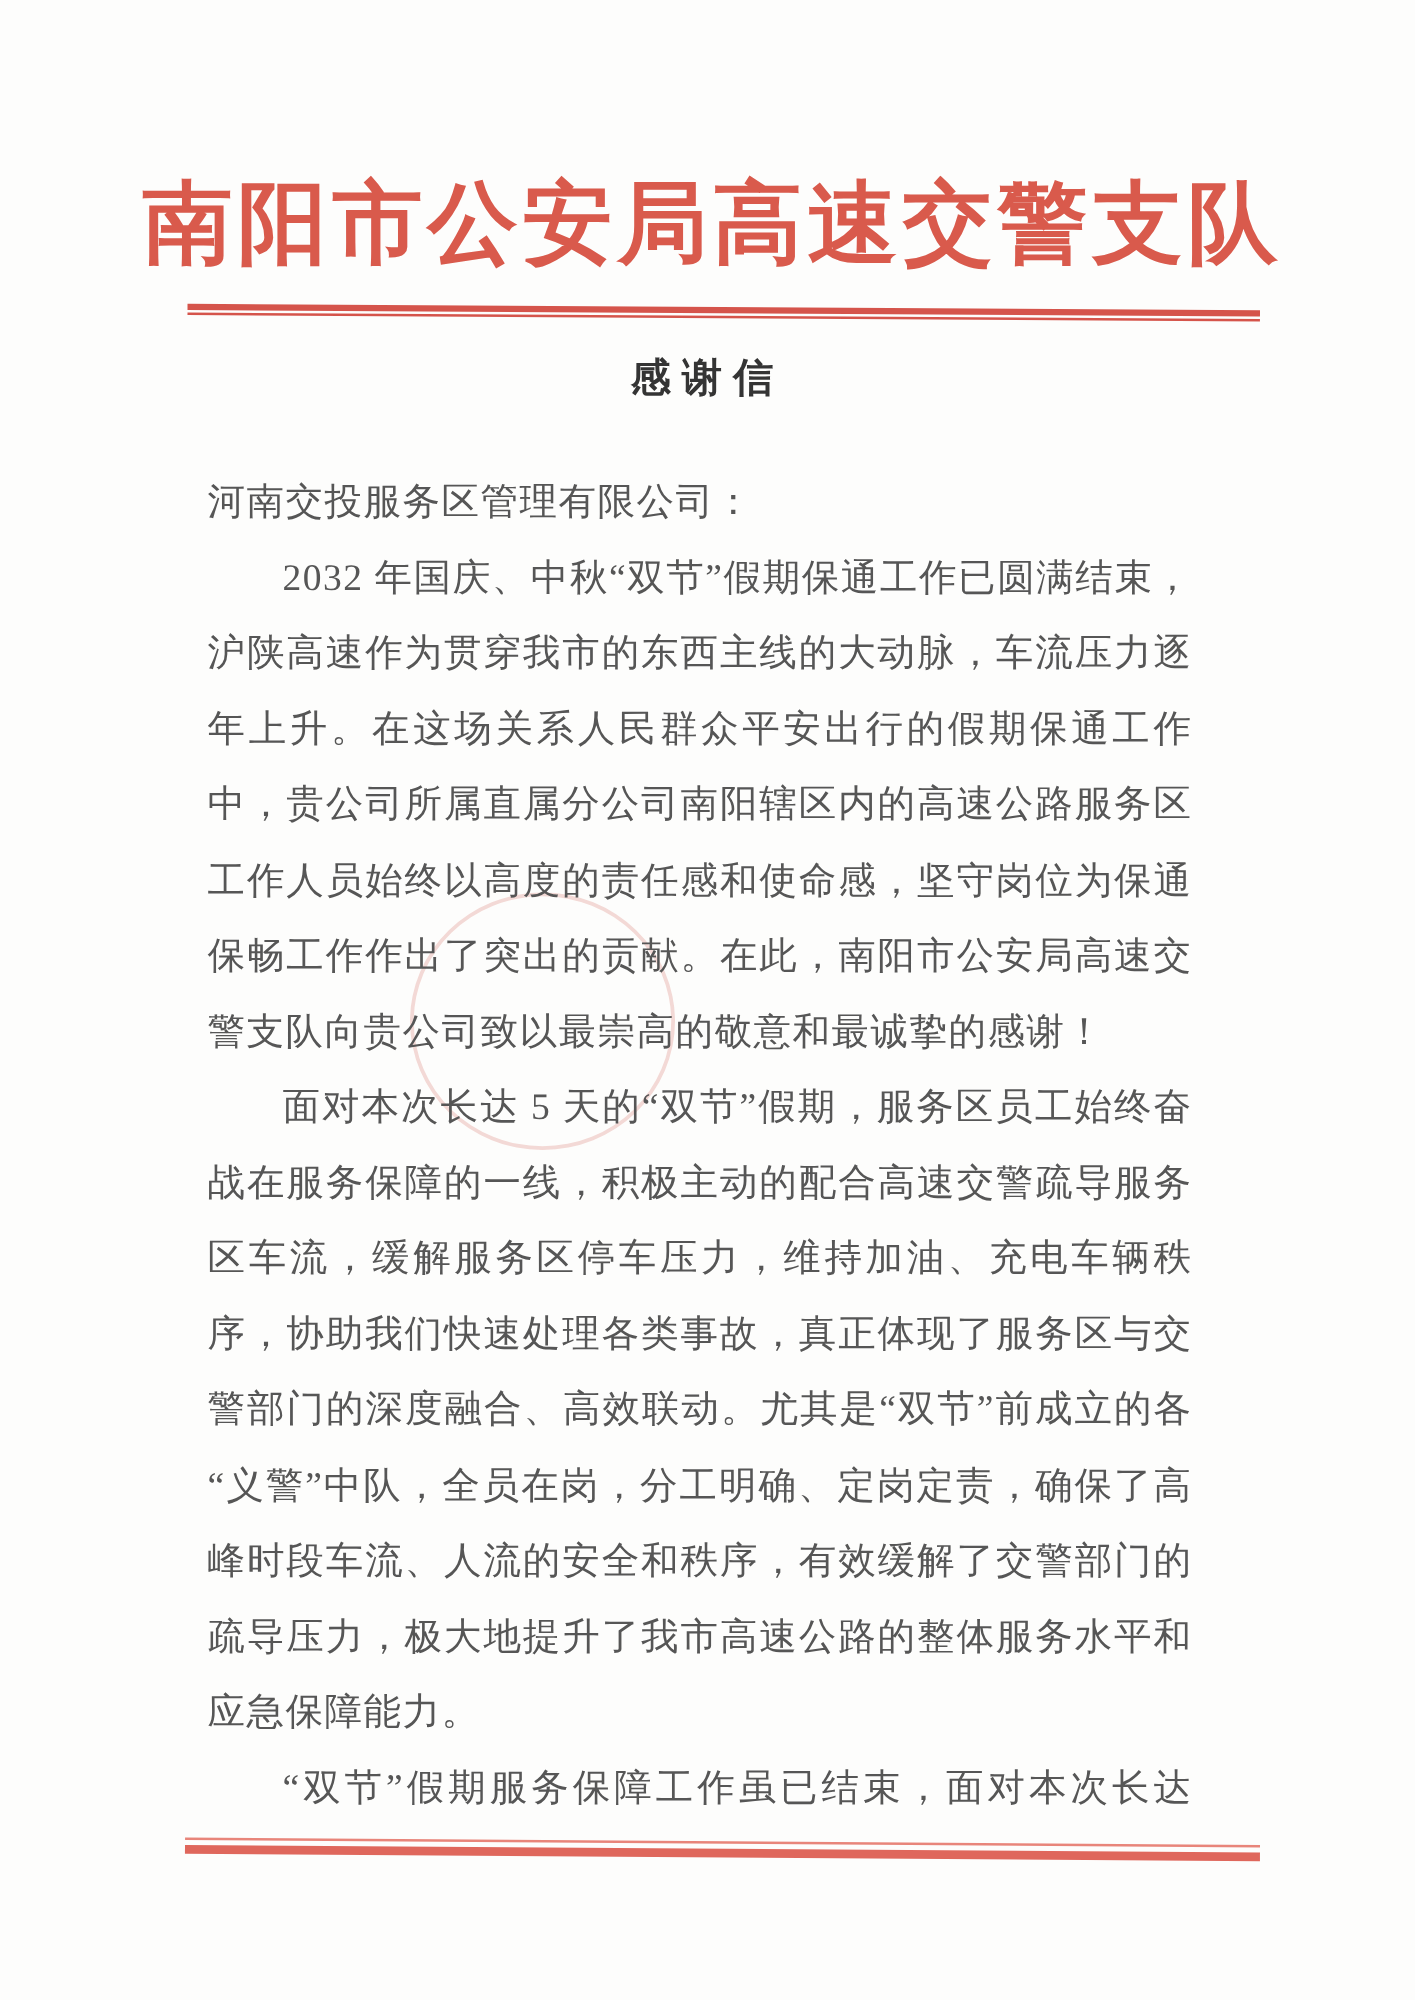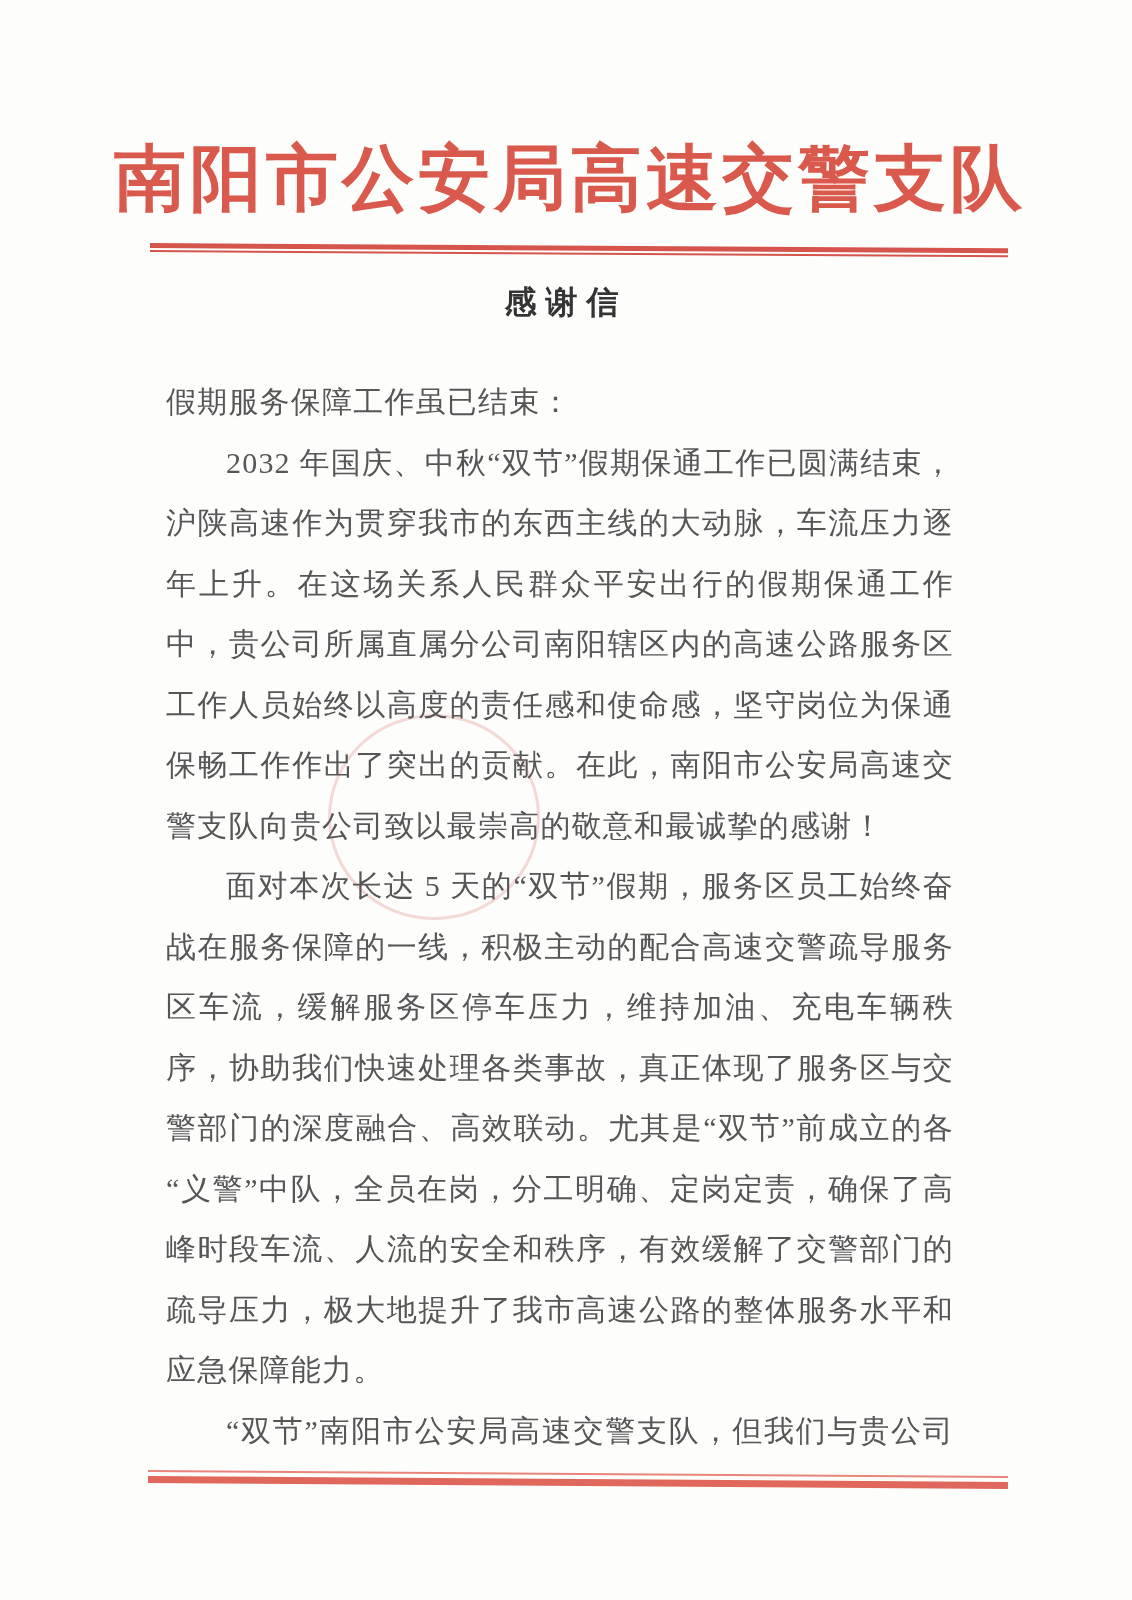--- a/index.html
+++ b/index.html
@@ -75,25 +75,25 @@
   <div class="letterhead-rule">
     <div class="rule-thick"></div>
     <div class="rule-thin"></div>
   </div>
 
   <h1 class="doc-title">感谢信</h1>
 
   <div class="stamp-circle"></div>
 
   <div class="letter-body">
-    <p class="salutation">假期服务保障工作虽已结束：</p>
+    <p class="salutation">河南交投服务区管理有限公司：</p>
     <div>
         <p class="para">2032 年国庆、中秋“双节”假期保通工作已圆满结束，沪陕高速作为贯穿我市的东西主线的大动脉，车流压力逐年上升。在这场关系人民群众平安出行的假期保通工作中，贵公司所属直属分公司南阳辖区内的高速公路服务区工作人员始终以高度的责任感和使命感，坚守岗位为保通保畅工作作出了突出的贡献。在此，南阳市公安局高速交警支队向贵公司致以最崇高的敬意和最诚挚的感谢！</p>
         <p class="para">面对本次长达 5 天的“双节”假期，服务区员工始终奋战在服务保障的一线，积极主动的配合高速交警疏导服务区车流，缓解服务区停车压力，维持加油、充电车辆秩序，协助我们快速处理各类事故，真正体现了服务区与交警部门的深度融合、高效联动。尤其是“双节”前成立的各“义警”中队，全员在岗，分工明确、定岗定责，确保了高峰时段车流、人流的安全和秩序，有效缓解了交警部门的疏导压力，极大地提升了我市高速公路的整体服务水平和应急保障能力。</p>
-        <p class="para para-continues">“双节”南阳市公安局高速交警支队，但我们与贵公司</p>
+        <p class="para para-continues">“双节”假期服务保障工作虽已结束，面对本次长达</p>
       </div>
   </div>
 
   <div class="footer-rule">
     <div class="footer-thin"></div>
     <div class="footer-thick"></div>
   </div>
 
 </div>
 

